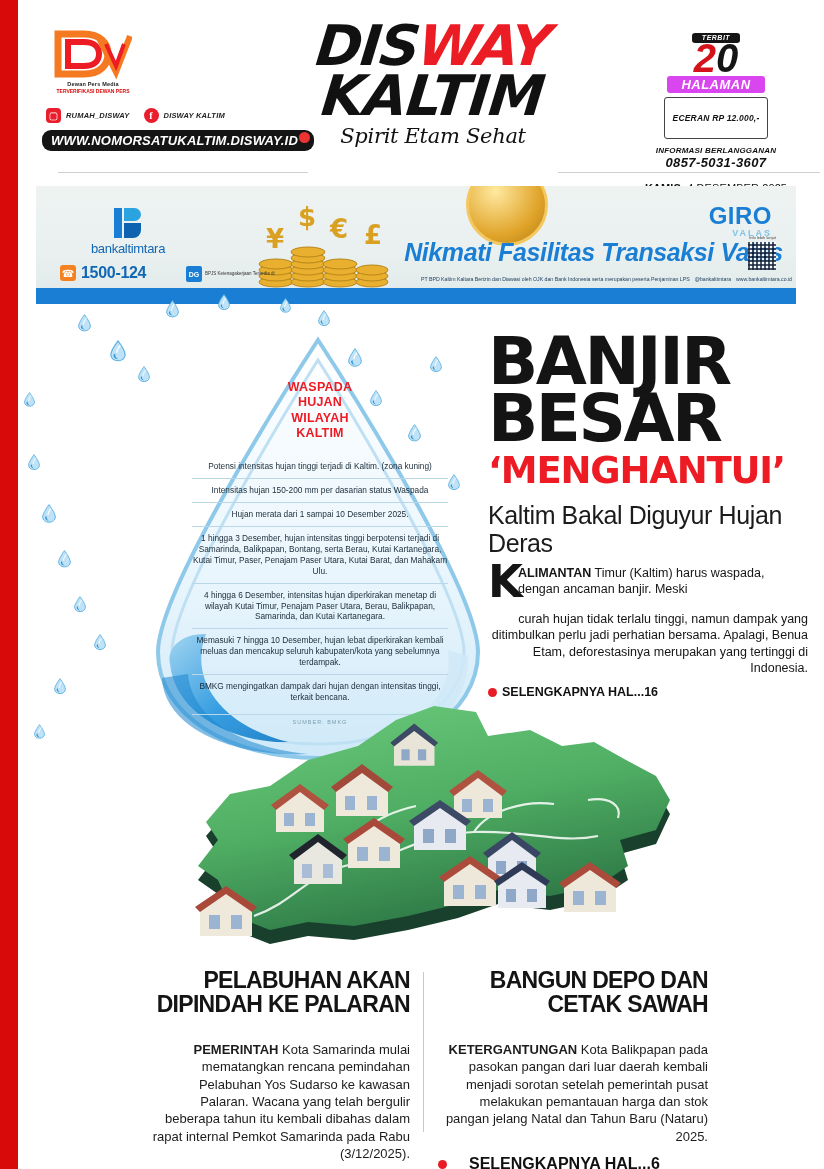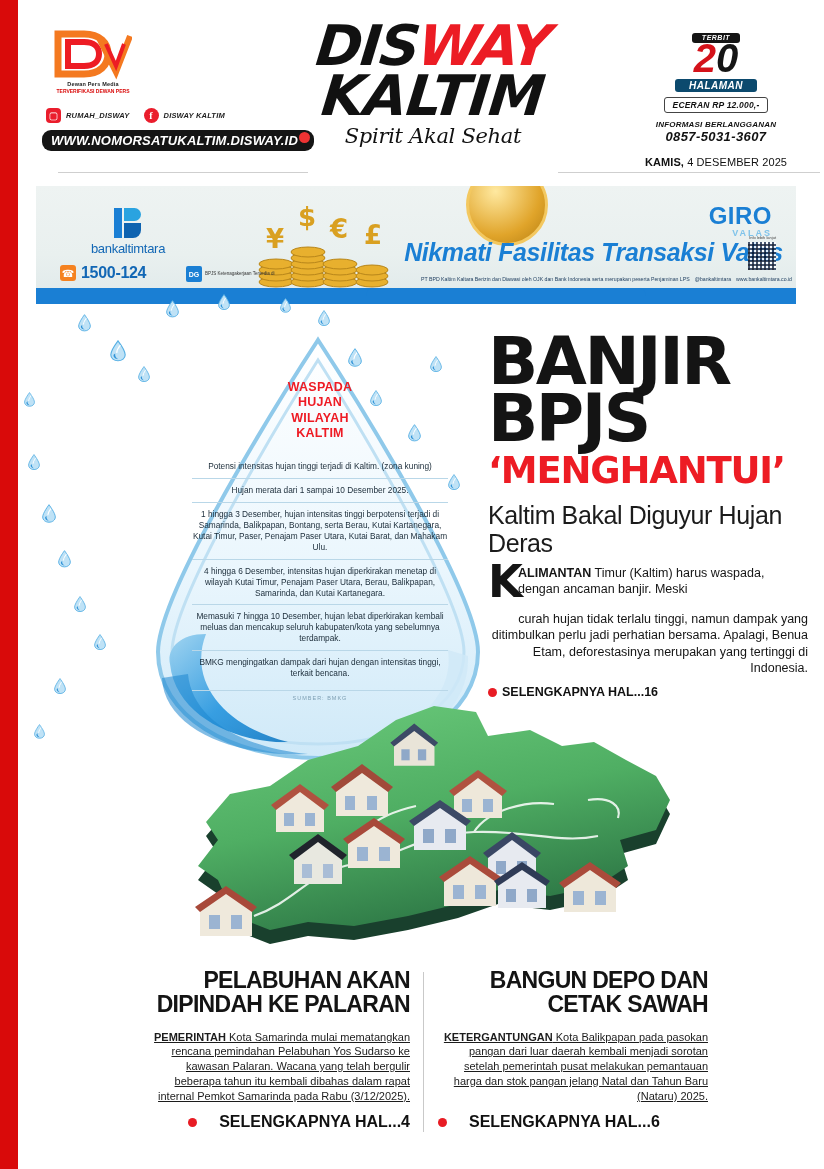--- a/index.html
+++ b/index.html
@@ -39,23 +39,23 @@
   .brand-l2{font-size:56px;font-weight:bold;font-style:italic;letter-spacing:-1px;line-height:.92;
     font-family:"DejaVu Sans",sans-serif;transform:skewX(-6deg);}
   .brand-tag{font-size:21px;font-style:italic;font-family:"DejaVu Serif",serif;margin-top:2px;letter-spacing:-.3px;}
 
   .rightinfo{position:absolute;right:18px;top:26px;width:180px;text-align:center;}
   .terbit-pill{display:inline-block;background:#151515;color:#fff;font-size:7px;font-weight:bold;font-style:italic;
     padding:1.5px 10px;border-radius:3px;letter-spacing:.5px;}
   .big20{font-size:40px;font-weight:bold;font-style:italic;line-height:.82;margin-top:-2px;}
   .big20 .n2{color:#d4121a;}
   .big20 .n0{color:#151515;}
-  .halaman-pill{display:inline-block;background:#0c4a6e;color:#fff;font-size:10px;font-weight:bold;font-style:italic;
+  .halaman-pill{display:inline-block;background:#d946ef;color:#fff;font-size:13px;font-weight:bold;font-style:italic;
     padding:1px 14px;border-radius:3px;margin-top:-3px;letter-spacing:.5px;}
-  .eceran{border:1px solid #444;border-radius:3px;display:inline-block;margin-top:4px;padding:2px 8px;
+  .eceran{border:1px solid #444;border-radius:3px;display:inline-block;margin-top:4px;padding:15px 8px;
     font-size:8.5px;font-weight:bold;font-style:italic;letter-spacing:.2px;}
   .berlangganan{font-size:8px;font-weight:bold;font-style:italic;margin-top:7px;letter-spacing:.2px;}
   .phone{font-size:13px;font-weight:bold;font-style:italic;letter-spacing:.4px;margin-top:0px;}
   .datebar{font-size:11px;font-weight:bold;margin-top:12px;letter-spacing:.1px;}
   .datebar .dd{font-weight:normal;}
 
   .rule{position:absolute;height:1px;background:#cfcfcf;}
   .rule-a{left:40px;top:172px;width:250px;}
   .rule-b{left:540px;top:172px;width:262px;}
 
@@ -126,21 +126,21 @@
   .more{margin-top:9px;font-size:12.5px;font-weight:bold;display:flex;align-items:center;justify-content:flex-start;gap:5px;}
   .dot{width:9px;height:9px;border-radius:50%;background:#e81c24;display:inline-block;flex:0 0 auto;}
 
   
   .bottom{position:absolute;left:18px;top:968px;width:806px;height:190px;}
   .bdiv{position:absolute;left:405px;top:4px;width:1px;height:160px;background:#c9c9c9;}
   .story{position:absolute;top:0;}
   .story.left{left:130px;width:262px;text-align:right;}
   .story.right{left:420px;width:270px;text-align:right;}
   .s-title{font-size:23px;font-weight:bold;line-height:1.06;letter-spacing:-.7px;color:#141414;}
-  .s-body{font-size:11px;line-height:1.34;margin-top:13px;color:#1c1c1c;text-decoration:underline;}
+  .s-body{font-size:13px;line-height:1.34;margin-top:24px;color:#1c1c1c;}
   .s-more{margin-top:10px;font-size:16px;font-weight:bold;display:flex;align-items:center;gap:22px;}
   .story.left .s-more{justify-content:flex-end;}
 </style>
 </head>
 <body>
 
 <div class="page">
 
   <div class="red-spine"></div>
 
@@ -170,21 +170,21 @@
       </div>
     </div>
     <div class="site-pill">
       <span>WWW.NOMORSATUKALTIM.DISWAY.ID</span>
       <span class="bird"></span>
     </div>
 
     <div class="brand">
       <div class="brand-l1"><span>DIS</span><span class="w">WAY</span></div>
       <div class="brand-l2">KALTIM</div>
-      <div class="brand-tag">Spirit Akal Sehat</div>
+      <div class="brand-tag">Spirit Etam Sehat</div>
     </div>
 
     <div class="rightinfo">
       <div class="terbit-pill">TERBIT</div>
       <div class="big20"><span class="n2">2</span><span class="n0">0</span></div>
       <div class="halaman-pill">HALAMAN</div>
       <div class="eceran">ECERAN RP 12.000,-</div>
       <div class="berlangganan">INFORMASI BERLANGGANAN</div>
       <div class="phone">0857-5031-3607</div>
       <div class="datebar"><span>KAMIS,</span><span class="dd"> 4 DESEMBER 2025</span></div>
@@ -446,20 +446,21 @@
         <path d="M300 316 C308 370 250 408 186 416 C262 420 322 382 320 322 Z" fill="#cfe9f8" opacity=".8"></path>
       </svg>
 
       <div class="info">
         <div class="info-title" style="white-space:pre-line">WASPADA
 HUJAN
 WILAYAH
 KALTIM</div>
         <div style="height:14px"></div>
         <div class="info-row">Potensi intensitas hujan tinggi terjadi di Kaltim. (zona kuning)</div>
+        <div class="info-row">Intensitas hujan 150-200 mm per dasarian status Waspada</div>
         <div class="info-row">Hujan merata dari 1 sampai 10 Desember 2025.</div>
         <div class="info-row">1 hingga 3 Desember, hujan intensitas tinggi berpotensi terjadi di Samarinda, Balikpapan, Bontang, serta Berau, Kutai Kartanegara, Kutai Timur, Paser, Penajam Paser Utara, Kutai Barat, dan Mahakam Ulu.</div>
         <div class="info-row">4 hingga 6 Desember, intensitas hujan diperkirakan menetap di wilayah Kutai Timur, Penajam Paser Utara, Berau, Balikpapan, Samarinda, dan Kutai Kartanegara.</div>
         <div class="info-row">Memasuki 7 hingga 10 Desember, hujan lebat diperkirakan kembali meluas dan mencakup seluruh kabupaten/kota yang sebelumnya terdampak.</div>
         <div class="info-row">BMKG mengingatkan dampak dari hujan dengan intensitas tinggi, terkait bencana.</div>
         <div class="info-src">SUMBER: BMKG</div>
       </div>
     </div>
 
     <div class="map">
@@ -581,21 +582,21 @@
             <rect x="9" y="33" width="11" height="14" fill="#9bb4d2"></rect>
                 <rect x="31" y="33" width="11" height="14" fill="#9bb4d2"></rect>
           </g>
             </g>
         </g>
       </svg>
     </div>
 
     <div class="hl">
       <div class="hl-1">BANJIR</div>
-      <div class="hl-2">BPJS</div>
+      <div class="hl-2">BESAR</div>
       <div class="hl-3">‘MENGHANTUI’</div>
       <div class="sub">Kaltim Bakal Diguyur Hujan Deras</div>
       <div class="lede">
         <div class="p1">
           <span class="dropcap">K</span><b>ALIMANTAN</b><span> Timur (Kaltim) harus waspada, dengan ancaman banjir. Meski</span>
         </div>
         <div>curah hujan tidak terlalu tinggi, namun dampak yang ditimbulkan perlu jadi perhatian bersama. Apalagi, Benua Etam, deforestasinya merupakan yang tertinggi di Indonesia.</div>
       </div>
       <div class="more">
         <span class="dot"></span>

